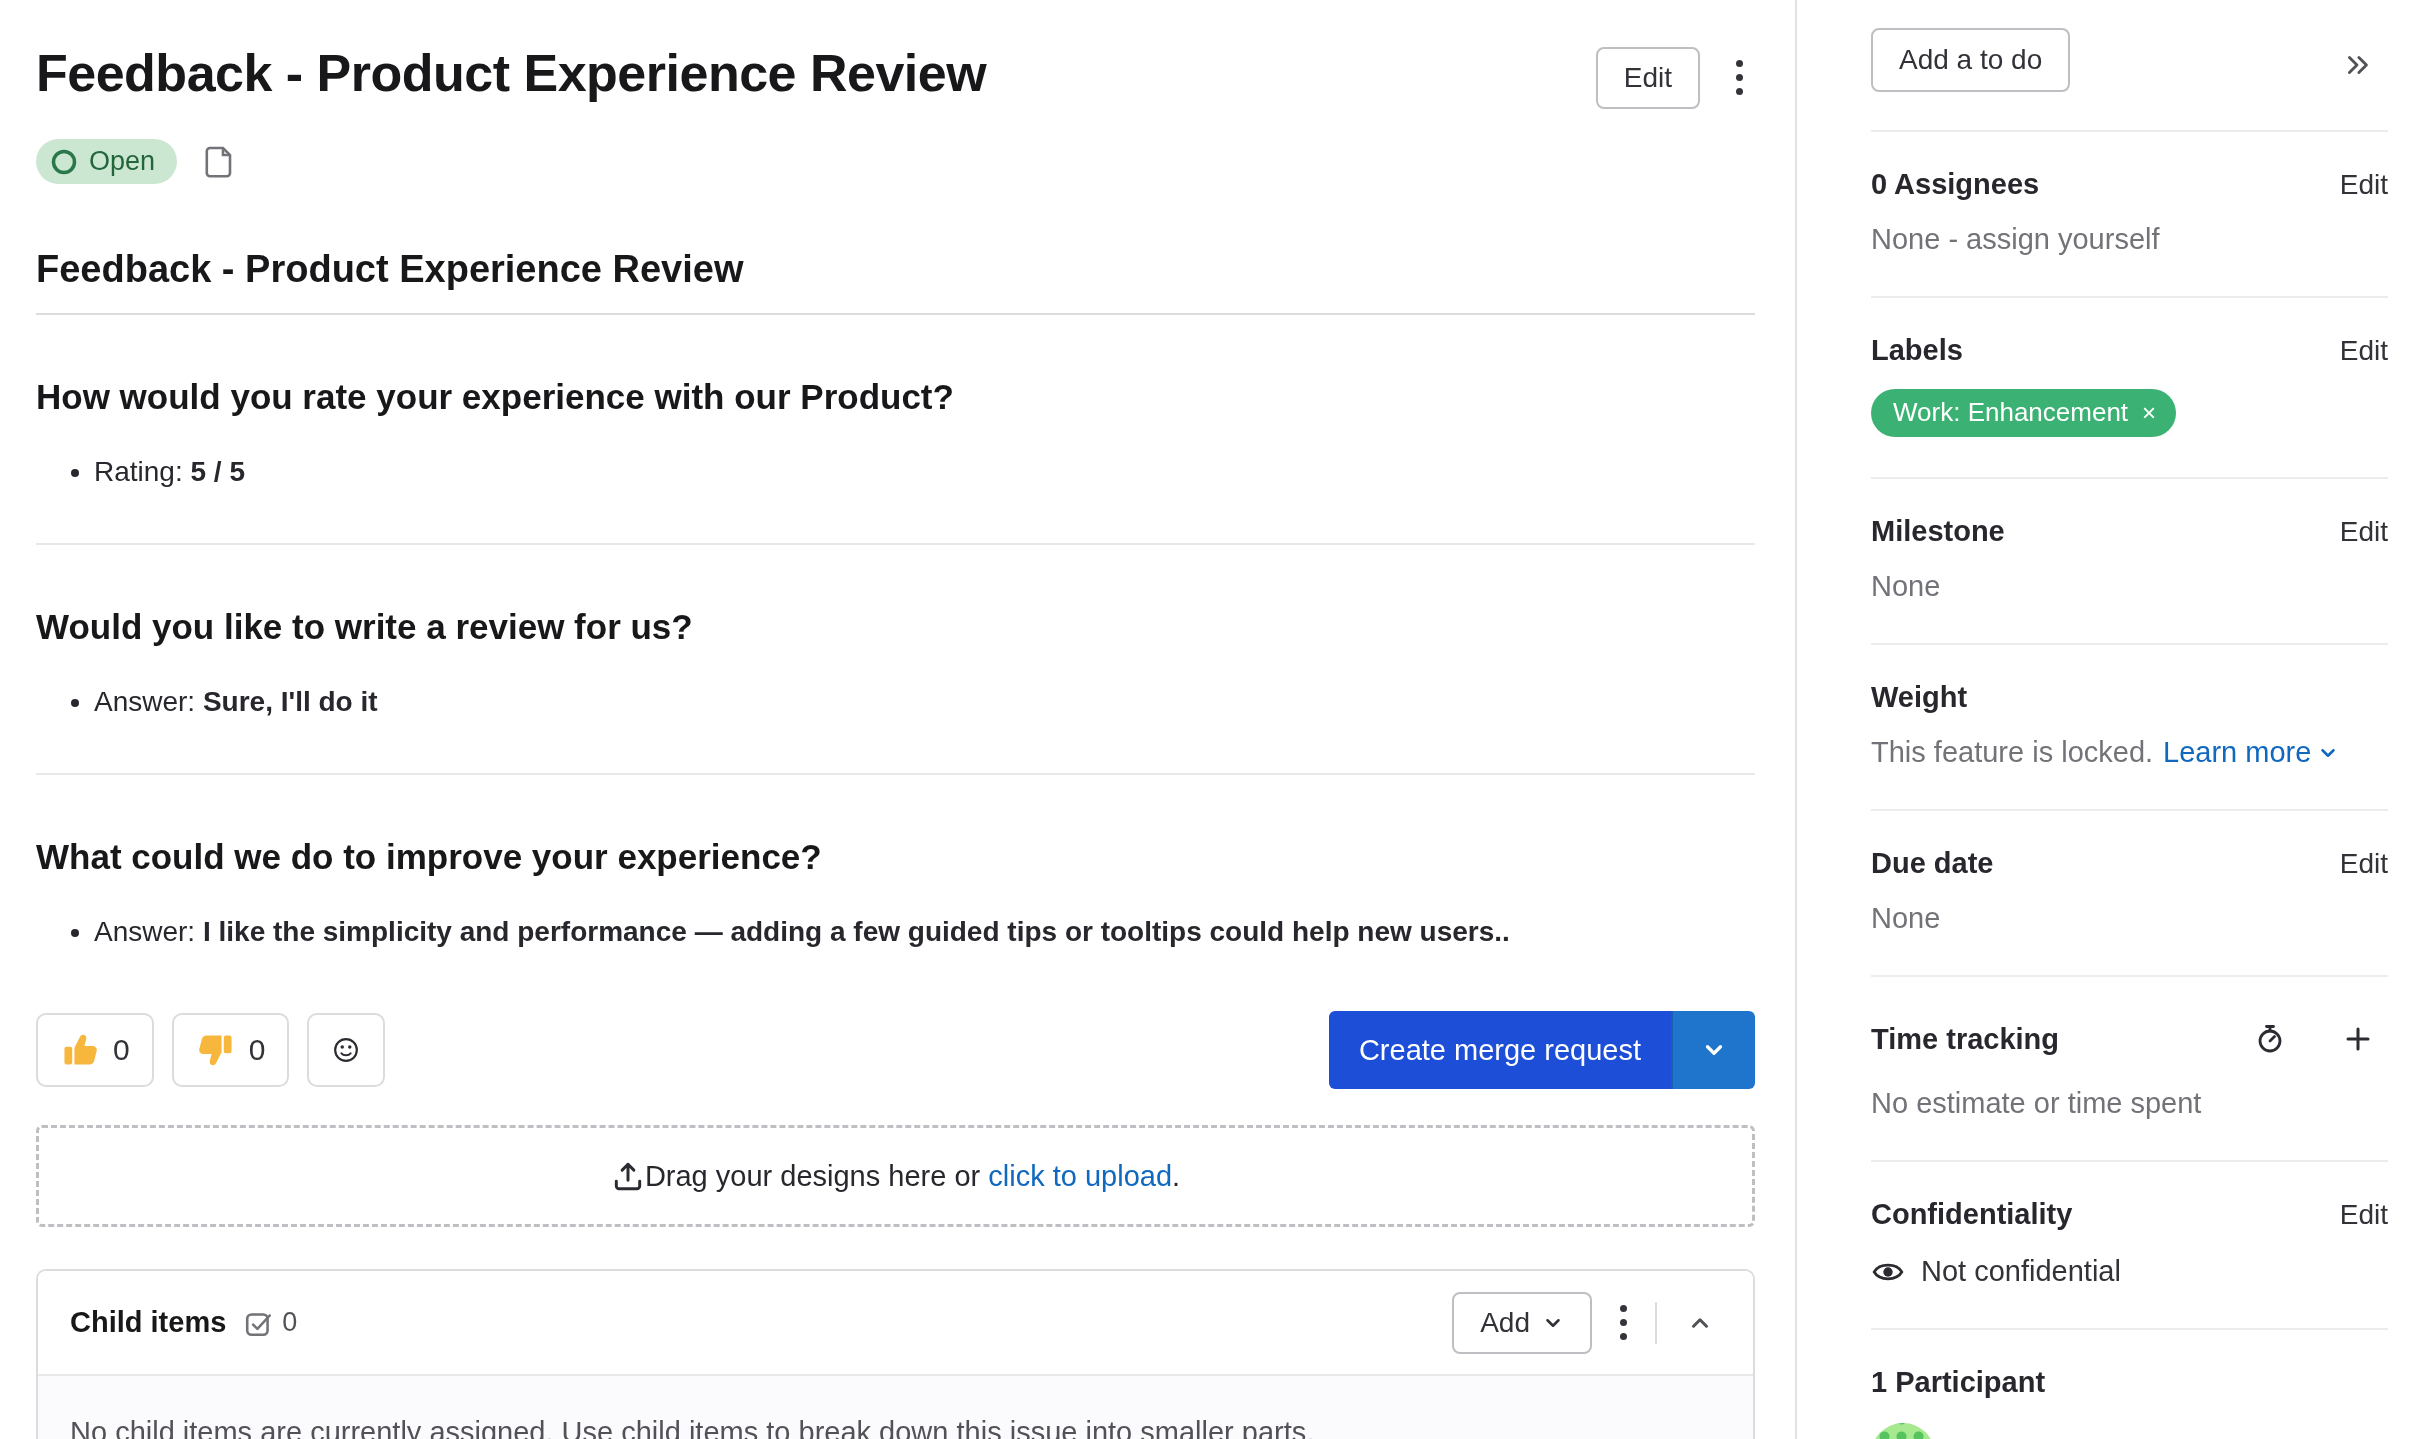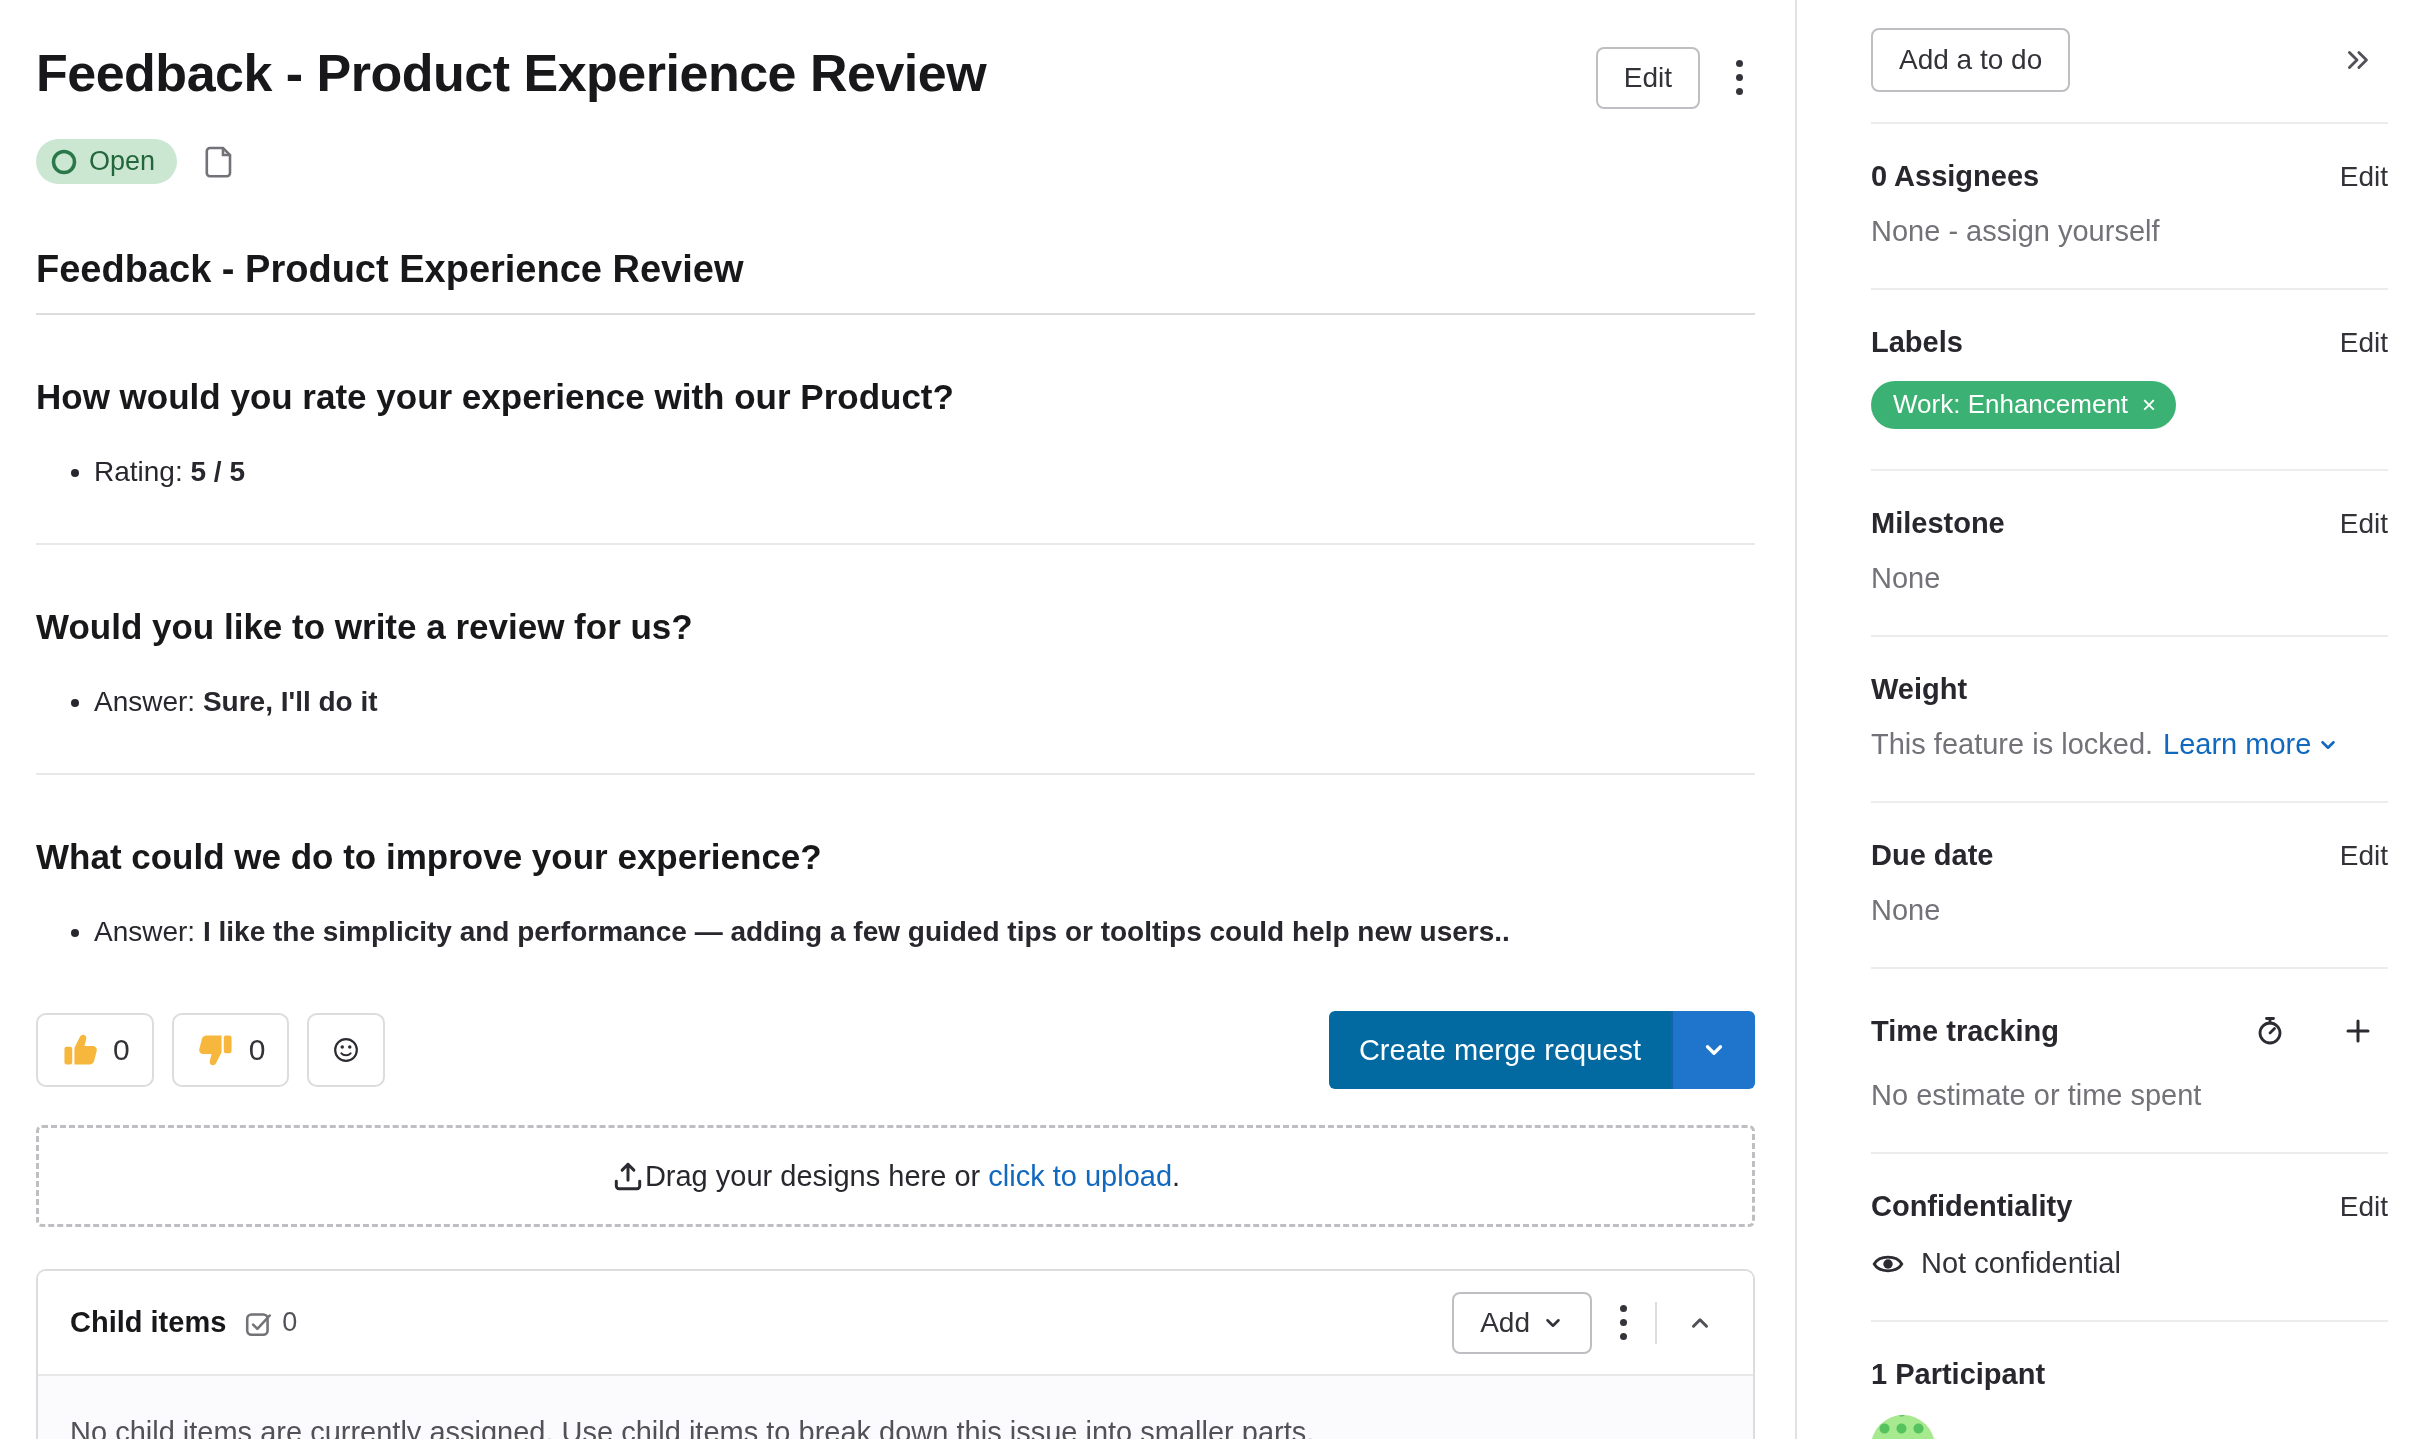--- a/index.html
+++ b/index.html
@@ -37,21 +37,21 @@
   .hr-sep { border:none; border-top:2px solid #e8e8ea; margin:50px 0 0; }
 
   .reactions-row { display:flex; align-items:center; justify-content:space-between; margin-top:58px; }
   .award-group { display:flex; gap:18px; align-items:center; }
   .award-btn { display:inline-flex; align-items:center; gap:13px; background:#fff;
                border:2px solid #dcdcde; border-radius:10px; height:74px; padding:0 22px;
                font-family:inherit; font-size:30px; color:#333238; cursor:pointer; }
   .emoji-btn { width:78px; justify-content:center; }
 
   .mr-split { display:flex; }
-  .mr-main { background:#0369a1; color:#fff; border:none; font-family:inherit; font-size:29px;
+  .mr-main { background:#1d4ed8; color:#fff; border:none; font-family:inherit; font-size:29px;
              height:78px; padding:0 30px; border-radius:6px 0 0 6px; cursor:pointer; }
   .mr-caret { background:#1f75cb; border:none; border-left:2px solid #1861ac; width:84px; height:78px;
               border-radius:0 6px 6px 0; display:flex; align-items:center; justify-content:center; cursor:pointer; }
 
   .designs-drop { margin-top:36px; border:3px dashed #bfbfc3; border-radius:6px; height:102px;
                   display:flex; align-items:center; justify-content:center; font-size:29px; color:#28272d; cursor:pointer; }
   .designs-drop a { color:#1068bf; text-decoration:none; cursor:pointer; }
 
   .child-card { margin-top:42px; border:2px solid #dcdcde; border-radius:10px 10px 0 0; border-bottom:none; overflow:hidden; }
   .child-head { display:flex; align-items:center; justify-content:space-between; background:#fff; padding:20px 26px 20px 32px; }
@@ -61,21 +61,21 @@
   .child-head-right { display:flex; align-items:center; gap:16px; }
   .add-btn { height:62px; }
   .vdiv { width:2px; height:42px; background:#dcdcde; }
   .icon-btn { background:none; border:none; padding:10px 14px; cursor:pointer; display:flex; align-items:center; }
   .child-body { background:#fbfafd; border-top:2px solid #e8e8ea; padding:40px 32px 60px; font-size:29px; color:#535158; }
 
   
   .divider-v { width:2px; background:#e2e2e5; flex:none; }
   .sidebar { width:635px; flex:none; padding:28px 44px 0 74px; }
 
-  .todo-row { display:flex; align-items:center; justify-content:space-between; padding-bottom:30px; border-bottom:2px solid #ececef; }
+  .todo-row { display:flex; align-items:flex-end; justify-content:space-between; padding-bottom:38px; border-bottom:2px solid #ececef; }
   .todo-btn { height:64px; }
 
   .side-section { padding:36px 0 40px; border-bottom:2px solid #ececef; }
   .side-head { display:flex; align-items:center; justify-content:space-between; }
   .side-title { font-size:29px; font-weight:700; color:#28272d; }
   .side-edit { font-size:28px; font-weight:400; color:#333238; background:none; border:none; font-family:inherit; padding:0; cursor:pointer; }
   .side-value { margin-top:22px; font-size:29px; color:#737278; }
   .side-icons { display:flex; align-items:center; gap:28px; }
 
   .label-pill { display:inline-flex; align-items:center; gap:14px; margin-top:22px; background:#3bb273; color:#fff;

